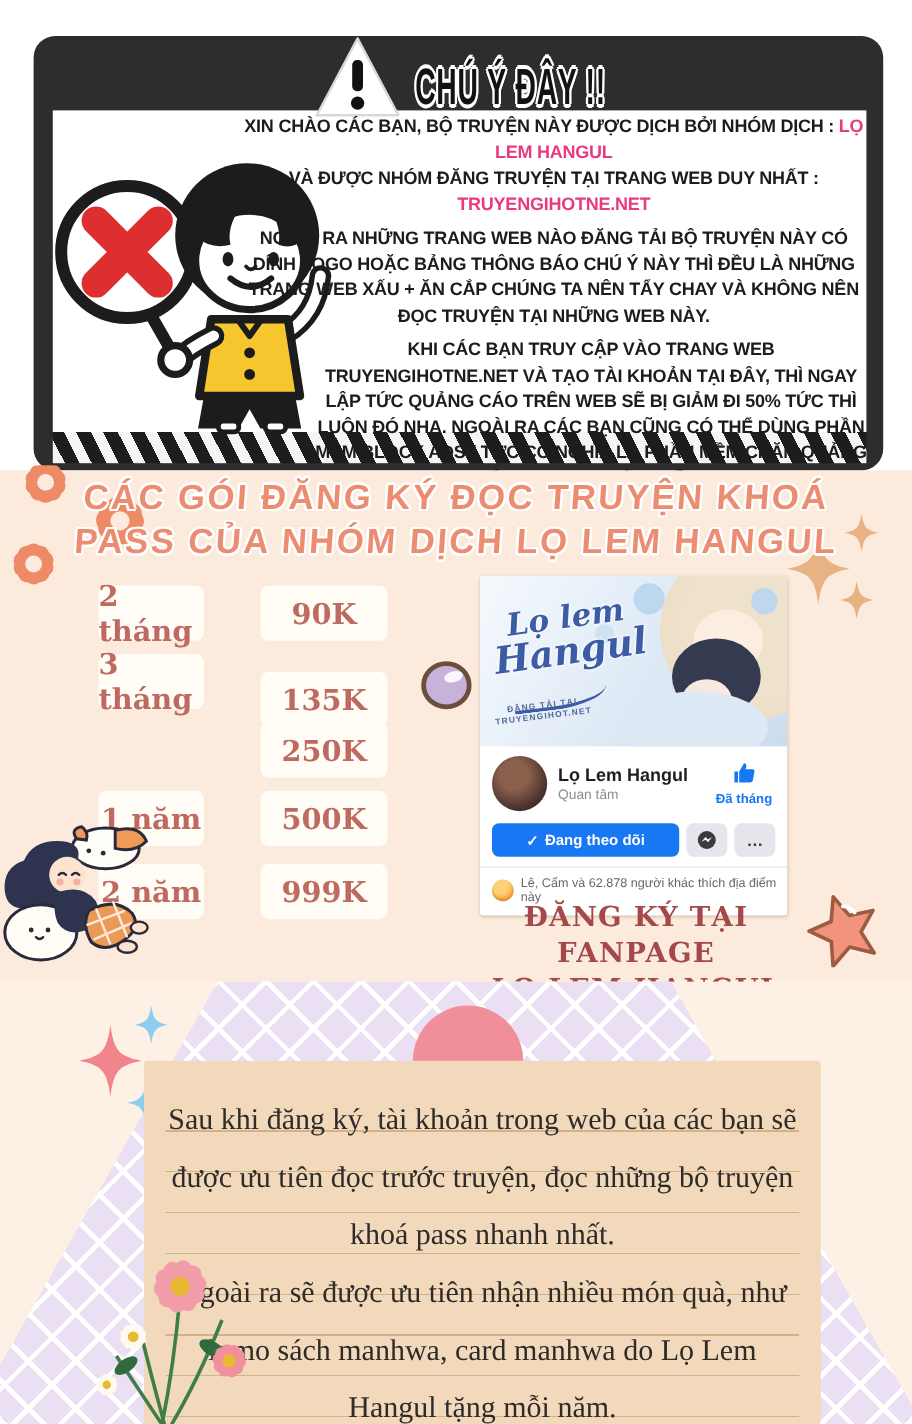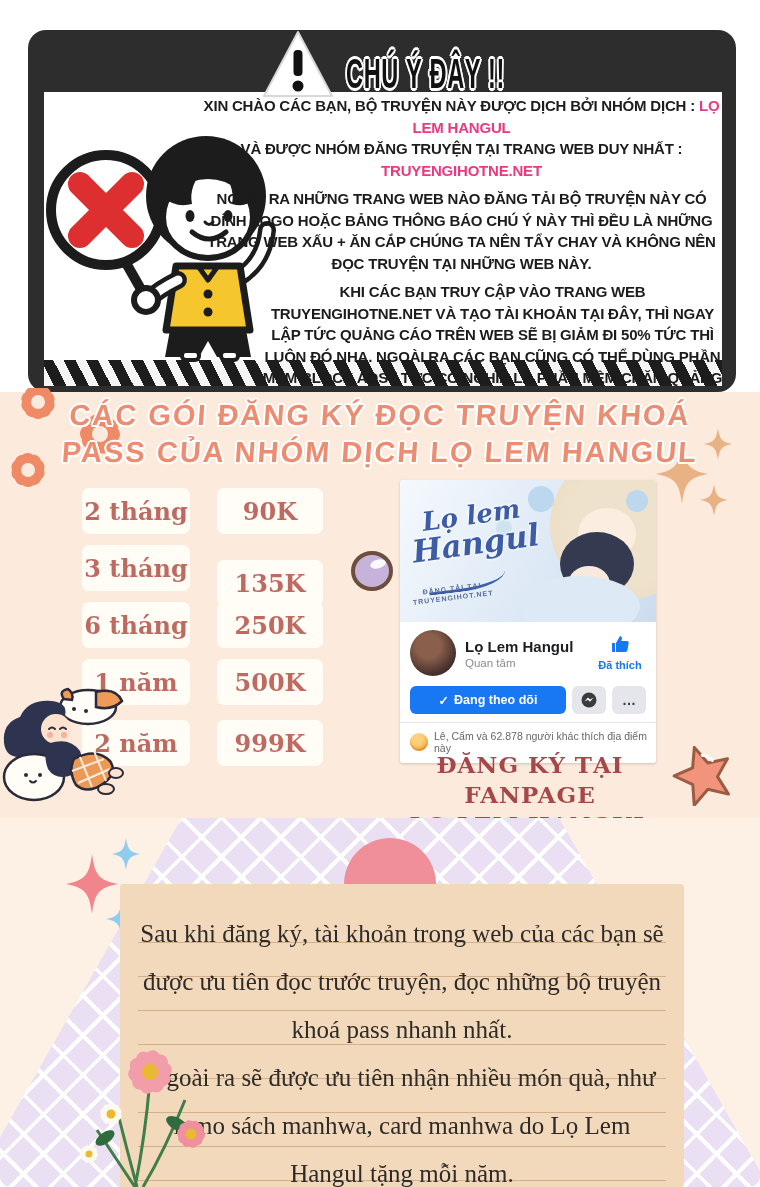--- a/index.html
+++ b/index.html
@@ -22,21 +22,21 @@
   .notice-text .indent{padding-left:62px;}
   .pink{color:#e93a80;}
   .red{color:#e23c3c;}
 
   
   .packages-bg{left:0;top:392px;width:760px;height:426px;background:#fcebdc;}
   .pk-title{width:760px;text-align:center;font-weight:800;font-size:29px;color:#ec8d72;
         letter-spacing:2px;transform:skewX(-4deg);
         text-shadow:-2px 0 0 #fff,2px 0 0 #fff,0 -2px 0 #fff,0 2px 0 #fff,
                     -1.5px -1.5px 0 #fff,1.5px 1.5px 0 #fff,-1.5px 1.5px 0 #fff,1.5px -1.5px 0 #fff;}
-  .price-box{width:108px;height:46px;background:#fffdf6;border-radius:7px;
+  .price-box{width:88px;height:46px;background:#fffdf6;border-radius:7px;
         display:flex;align-items:center;justify-content:center;
         font-family:"DejaVu Serif","Liberation Serif",serif;font-weight:700;font-size:24px;color:#bf6a60;}
   .price-box.val{width:106px;}
   .register{left:368px;top:750px;width:324px;text-align:center;
         font-family:"DejaVu Serif","Liberation Serif",serif;font-weight:700;font-size:23px;
         color:#a4484a;letter-spacing:1px;line-height:30px;}
 
   
   .fb-card{left:400px;top:480px;width:256px;background:#ffffff;border-radius:3px;
         box-shadow:0 1px 3px rgba(0,0,0,.18);overflow:hidden;}
@@ -187,21 +187,20 @@
     </g>
   </svg>
 
   <div class="abs pk-title" style="left:0;top:399px">CÁC GÓI ĐĂNG KÝ ĐỌC TRUYỆN KHOÁ</div>
   <div class="abs pk-title" style="left:0;top:436px">PASS CỦA NHÓM DỊCH LỌ LEM HANGUL</div>
 
   <div class="abs price-box" style="left:82px;top:488px">2 tháng</div>
   <div class="abs price-box val" style="left:217px;top:488px">90K</div>
   <div class="abs price-box" style="left:82px;top:545px">3 tháng</div>
   <div class="abs price-box val" style="left:217px;top:560px">135K</div>
-  <div class="abs price-box" style="left:82px;top:602px">6 tháng</div>
   <div class="abs price-box val" style="left:217px;top:602px">250K</div>
   <div class="abs price-box" style="left:82px;top:659px">1 năm</div>
   <div class="abs price-box val" style="left:217px;top:659px">500K</div>
   <div class="abs price-box" style="left:82px;top:720px">2 năm</div>
   <div class="abs price-box val" style="left:217px;top:720px">999K</div>
 
   <svg class="abs" style="left:348px;top:548px" width="48" height="46" viewBox="0 0 48 46">
     <ellipse cx="24" cy="23" rx="19" ry="18" fill="#c7b3da" stroke="#6b4e3d" stroke-width="4"></ellipse>
     <ellipse cx="30" cy="16" rx="8" ry="4.5" fill="#ffffff" opacity=".9" transform="rotate(-15 30 16)"></ellipse>
   </svg>
@@ -229,21 +228,21 @@
     <div class="fb-name-row">
       <div class="fb-avatar"></div>
       <div class="fb-names">
         <div class="fb-page-name">Lọ Lem Hangul</div>
         <div class="fb-page-sub">Quan tâm</div>
       </div>
       <div class="fb-liked">
         <svg width="20" height="18" viewBox="0 0 20 18">
           <path d="M2 8 h3 v9 H2 Z M6 17 V8 L10 1 q2 0 2 2.5 L11.3 6 H17 q2 0 1.7 2 l-1.2 7 q-.3 2 -2.3 2 Z" fill="#1877f2"></path>
         </svg>
-        <div class="lbl">Đã thích</div>
+        <div class="lbl">Đã tháng</div>
       </div>
     </div>
     <div class="fb-btn-row">
       <button class="fb-follow">
         <span>✓</span>
         <span>Đang theo dõi</span>
       </button>
       <button class="fb-round">
         <svg width="16" height="16" viewBox="0 0 16 16">
           <circle cx="8" cy="8" r="7.5" fill="#3a3b3c"></circle>

